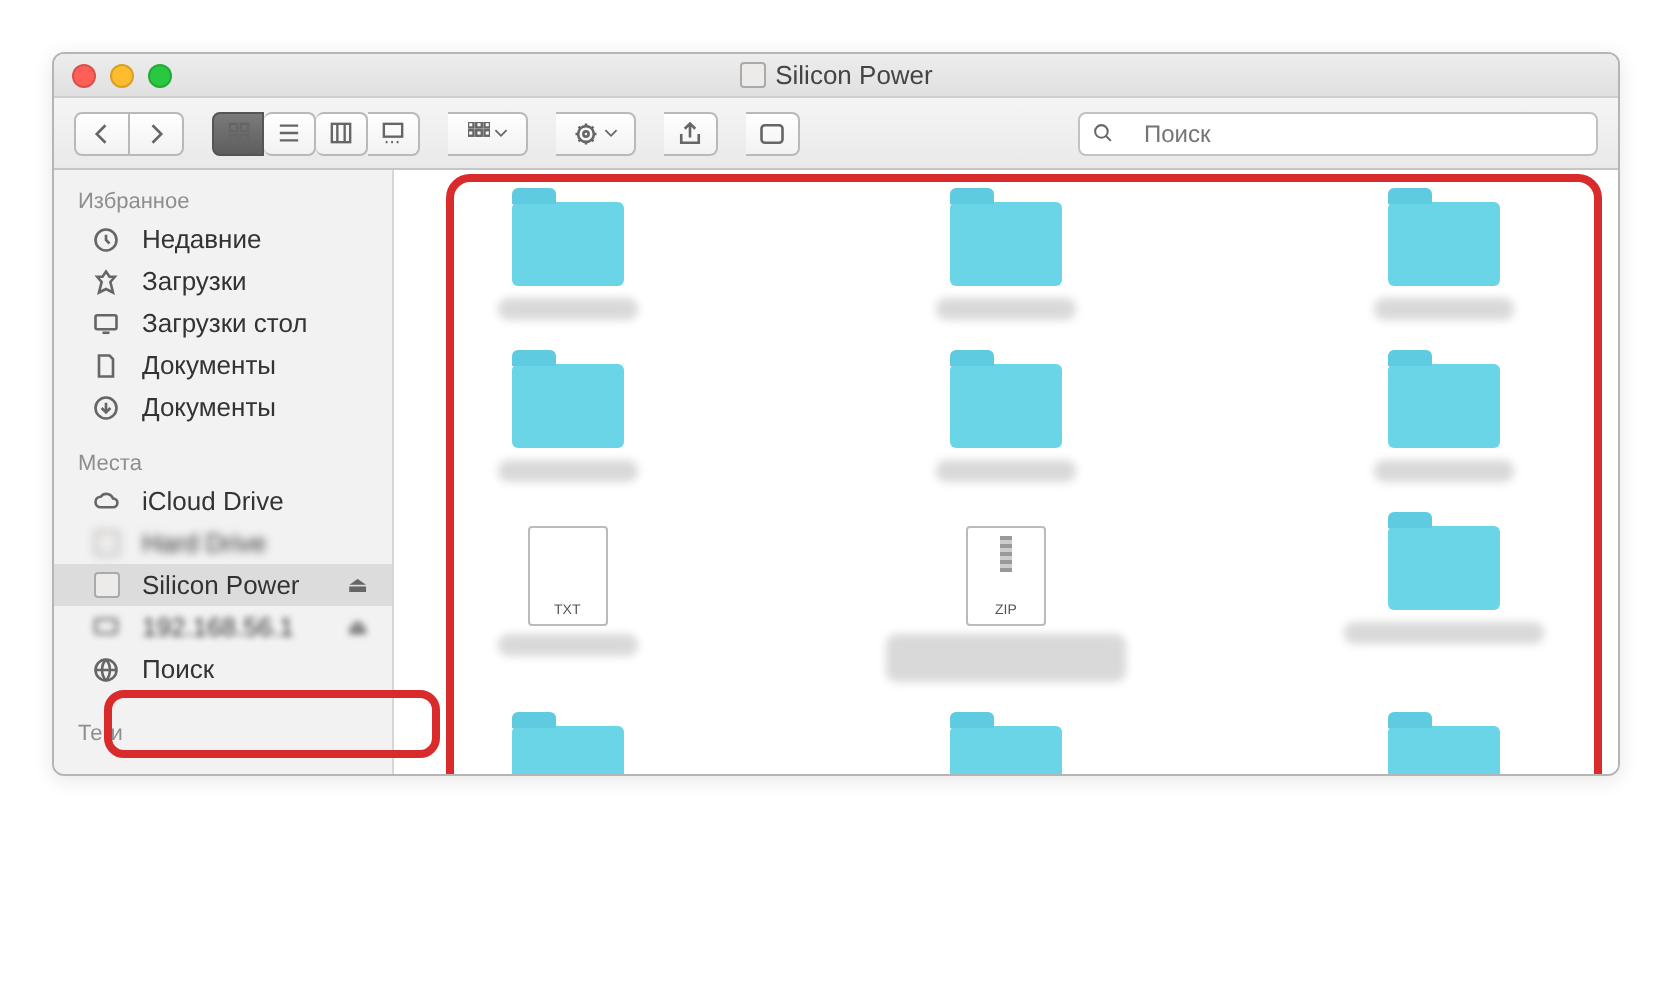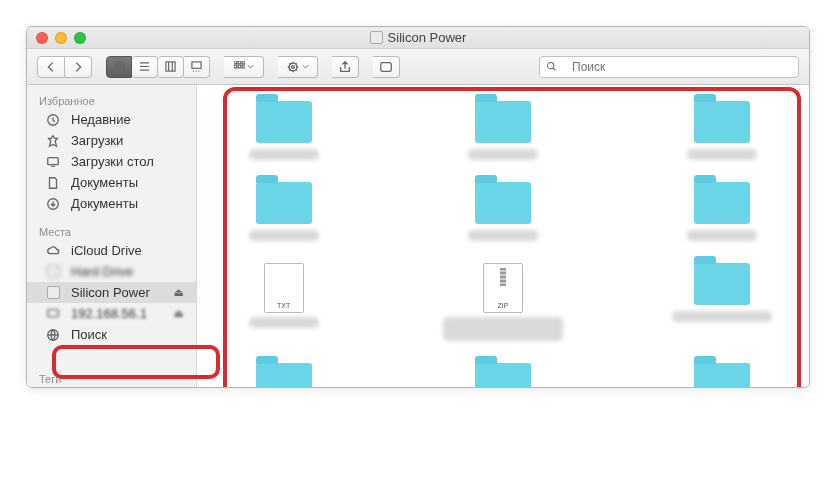--- a/index.html
+++ b/index.html
@@ -420,21 +420,21 @@
       <div class="sb-item">
         <span class="sb-icon">
           <svg class="icon-sm" viewBox="0 0 16 16">
               <circle cx="8" cy="8" r="6"></circle>
               <path d="M2 8h12M8 2c3 3 3 9 0 12M8 2c-3 3-3 9 0 12"></path>
             </svg>
         </span>
         <span>Поиск</span>
       </div>
 
-      <div class="section-label" style="margin-top:24px">Теги</div>
+      <div class="section-label" style="margin-top:12px">Теги</div>
     </div>
 
     <div class="content">
       <div class="icon-grid">
 
         <div class="item">
             <div class="folder-icon"></div>
             <div class="blur-label"></div>
           </div>
         <div class="item">

